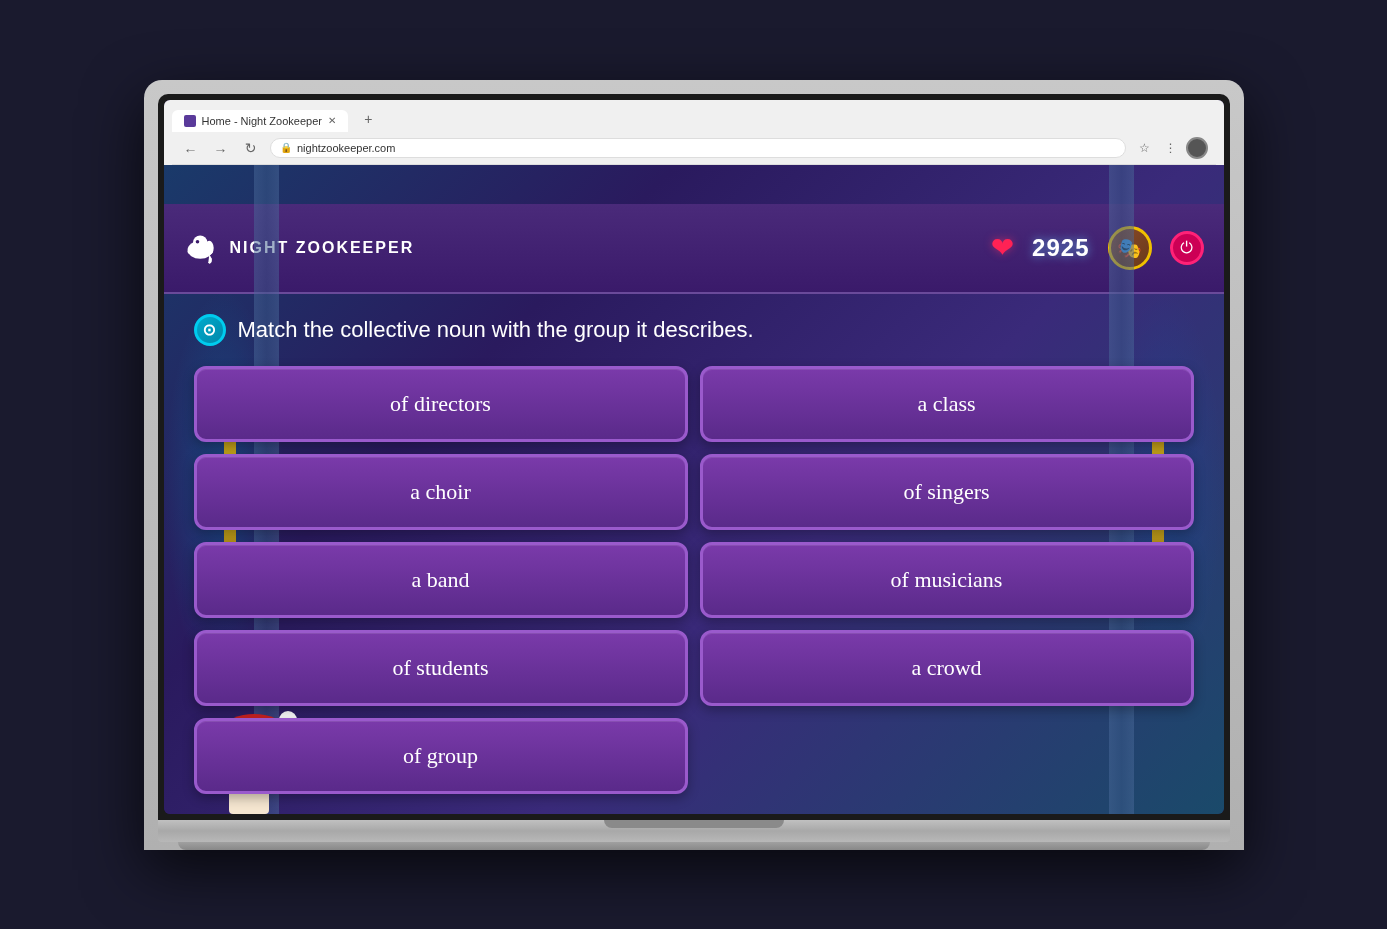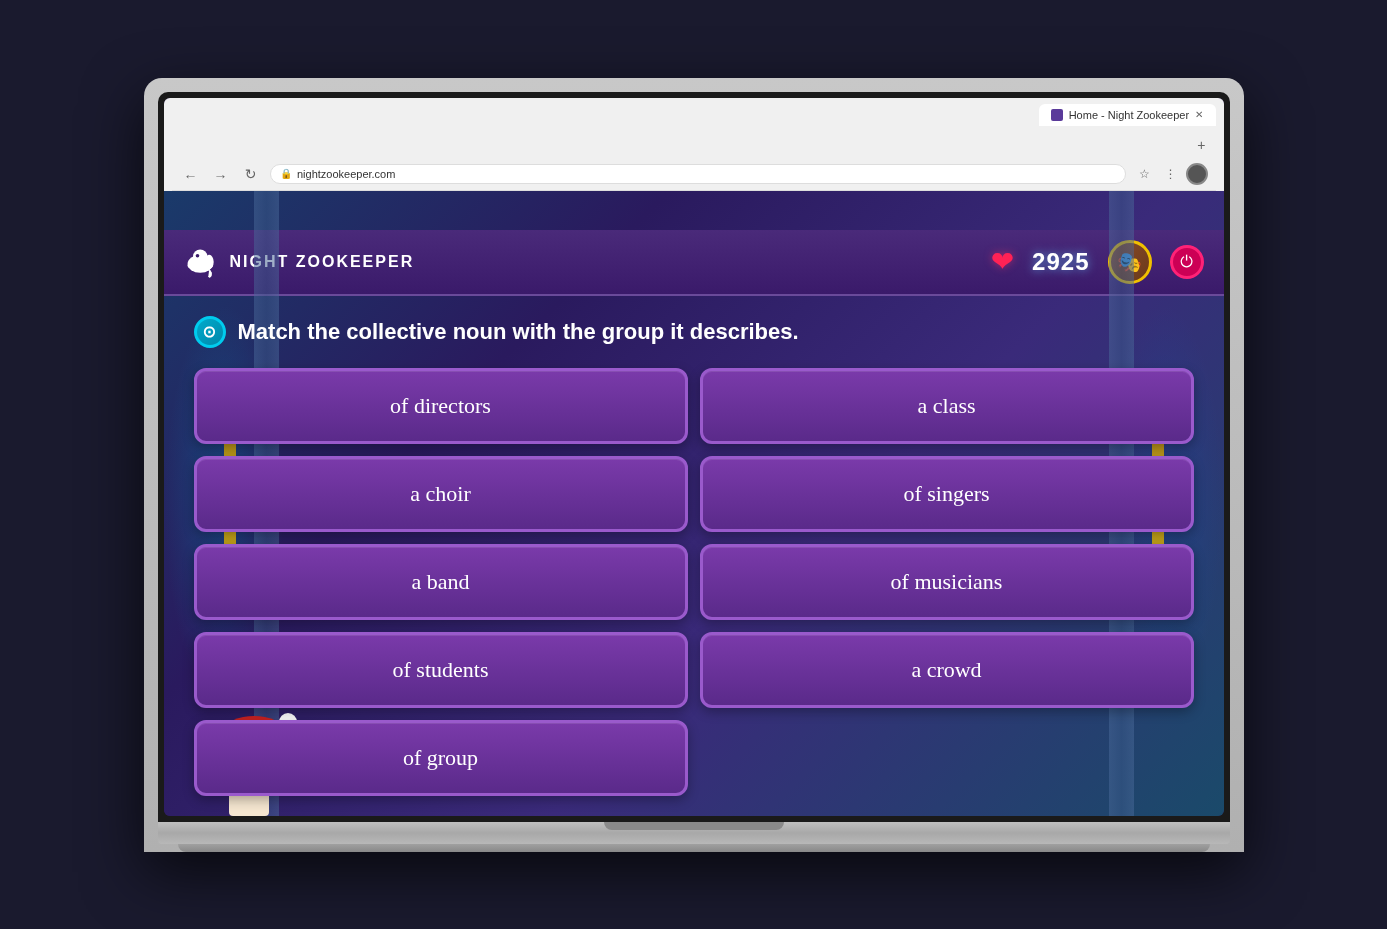--- a/index.html
+++ b/index.html
@@ -39,21 +39,20 @@
     .browser-chrome {
       background: #f0f0f0;
       padding: 6px 8px 0 8px;
     }
 
     .browser-tabs {
       display: flex;
       align-items: flex-end;
       gap: 6px;
       margin-bottom: 0;
-      flex-direction: column;
     }
 
     .browser-tab {
       background: #ffffff;
       border-radius: 6px 6px 0 0;
       padding: 5px 12px;
       font-size: 11px;
       color: #333;
       display: flex;
       align-items: center;
@@ -275,21 +274,21 @@
       width: 12px;
       height: 60px;
       background: linear-gradient(180deg, #d4a000, #f0c000, #d4a000);
       border-radius: 3px;
       opacity: 0.8;
     }
 
     
     .game-header {
       background: linear-gradient(180deg, #4a2a7a 0%, #3a1a6a 100%);
-      padding: 10px 20px;
+      padding: 22px 20px;
       display: flex;
       align-items: center;
       justify-content: space-between;
       border-bottom: 2px solid #6a4a9a;
       margin-top: 39px;
     }
 
     .game-logo {
       display: flex;
       align-items: center;
@@ -383,21 +382,21 @@
       justify-content: center;
       color: white;
       font-size: 16px;
       font-weight: bold;
       flex-shrink: 0;
     }
 
     .question-text {
       color: white;
       font-size: 22px;
-      font-weight: 700;
+      font-weight: 400;
     }
 
     
     .answer-grid {
       display: grid;
       grid-template-columns: 1fr 1fr;
       gap: 12px;
       padding: 10px 30px 20px 30px;
       position: relative;
       z-index: 2;

